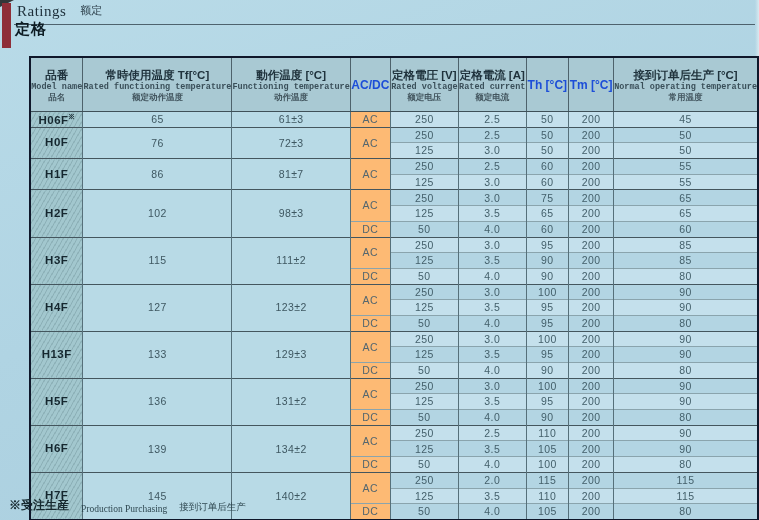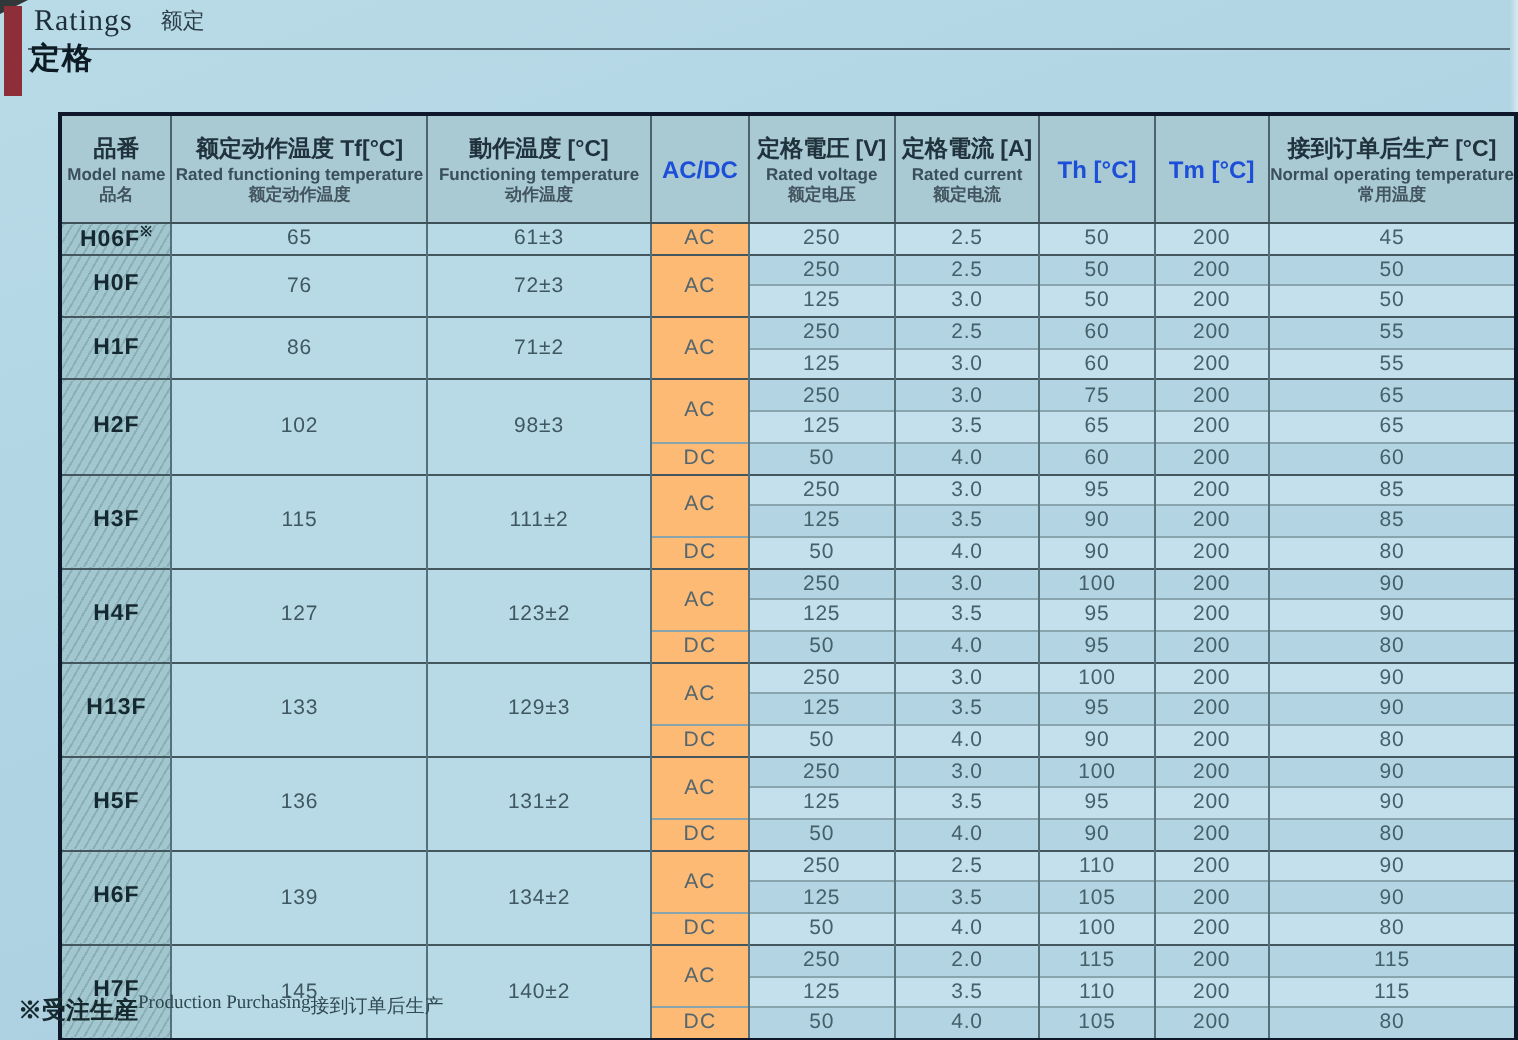--- a/index.html
+++ b/index.html
@@ -20,42 +20,42 @@
   .title-cjk{position:absolute;left:15px;top:20px;font-size:15px;font-weight:bold;color:#0d1c24;letter-spacing:1px;}
   
   table{border-collapse:collapse;table-layout:fixed;position:absolute;left:1px;top:56px;
     border:2px solid #0f172a;background:transparent;margin-left:28px;}
   th,td{padding:0;margin:0;overflow:hidden;white-space:nowrap;}
   thead th{
     background:#a9c9d3;border-left:1px solid #4e626b;border-right:1px solid #4e626b;
     border-bottom:1.6px solid #3e5058;height:53px;vertical-align:middle;text-align:center;
   }
   .h-cjk{font-size:11.5px;font-weight:bold;color:#20333d;line-height:14px;}
-  .h-en{font-family:Liberation Sans, sans-serif;font-size:8.5px;color:#3a4f59;line-height:10px;}
+  .h-en{font-family:Liberation Mono, monospace;font-size:8.5px;color:#3a4f59;line-height:10px;}
   .h-cn{font-size:8.5px;color:#43565f;line-height:10px;}
   .h-solo{font-size:12px;font-weight:bold;color:#1d4ed8;}
   tbody td{
     height:14.7px;text-align:center;vertical-align:middle;
     font-size:10.5px;color:#44606b;letter-spacing:.4px;line-height:1;
     border-left:1px solid #56707a;border-right:1px solid #56707a;
     border-top:1px solid #8aa4ad;
   }
   tbody tr.r-even td.val{background:#c4e0ec;}
   tbody tr.r-odd  td.val{background:#b3d5e3;}
   tbody tr.group-start td{border-top:1.6px solid #44565e;}
   td.model{
     background:#a2c7ce;
     background-image:repeating-linear-gradient(120deg,rgba(85,120,126,.30) 0,rgba(85,120,126,.30) 1px,transparent 1px,transparent 4px);
     font-weight:bold;font-size:11.5px;color:#15272f;letter-spacing:.5px;
   }
   td.model sup{font-size:7px;}
   td.temp{background:#b8dae6;font-size:10.5px;color:#3e5761;}
   td.acdc{background:#fdba74;color:#53666f;font-size:10.5px;letter-spacing:.6px;}
   
-  .footnote{position:absolute;left:9px;top:497px;display:flex;align-items:flex-start;}
+  .footnote{position:absolute;left:9px;top:497px;display:flex;align-items:flex-end;gap:12px;}
   .fn-jp{font-size:12px;font-weight:bold;color:#16292f;}
   .fn-en{font-family:"Liberation Serif",serif;font-size:9.5px;color:#2f4851;}
   .fn-cn{font-size:9.5px;color:#2f4851;}
   .page-edge{position:absolute;right:0;top:0;width:4px;height:520px;background:linear-gradient(to left,#d8e9f0,transparent);}
 </style>
 </head>
 <body>
 
 <div class="corner-smudge"></div>
 <div class="page-edge"></div>
@@ -81,21 +81,21 @@
       <col style="width: 84px;">
     </colgroup>
   <thead>
       <tr>
         <th>
           <div class="h-cjk">品番</div>
           <div class="h-en">Model name</div>
           <div class="h-cn">品名</div>
         </th>
         <th>
-          <div class="h-cjk">额定动作温度 Tf[°C]</div>
+          <div class="h-cjk">常時使用温度 Tf[°C]</div>
           <div class="h-en">Rated functioning temperature</div>
           <div class="h-cn">额定动作温度</div>
         </th>
         <th>
           <div class="h-cjk">動作温度 [°C]</div>
           <div class="h-en">Functioning temperature</div>
           <div class="h-cn">动作温度</div>
         </th>
         <th>
           <div class="h-solo">AC/DC</div>
@@ -149,21 +149,21 @@
       <tr class="r-even">
         <td class="val">125</td>
         <td class="val">3.0</td>
         <td class="val">50</td>
         <td class="val">200</td>
         <td class="val">50</td>
       </tr>
       <tr class="r-odd group-start">
         <td class="model" rowspan="2">H1F</td>
         <td class="temp" rowspan="2">86</td>
-        <td class="temp" rowspan="2">71±2</td>
+        <td class="temp" rowspan="2">81±7</td>
         <td class="acdc" rowspan="2">AC</td>
         <td class="val">250</td>
         <td class="val">2.5</td>
         <td class="val">60</td>
         <td class="val">200</td>
         <td class="val">55</td>
       </tr>
       <tr class="r-even">
         <td class="val">125</td>
         <td class="val">3.0</td>

